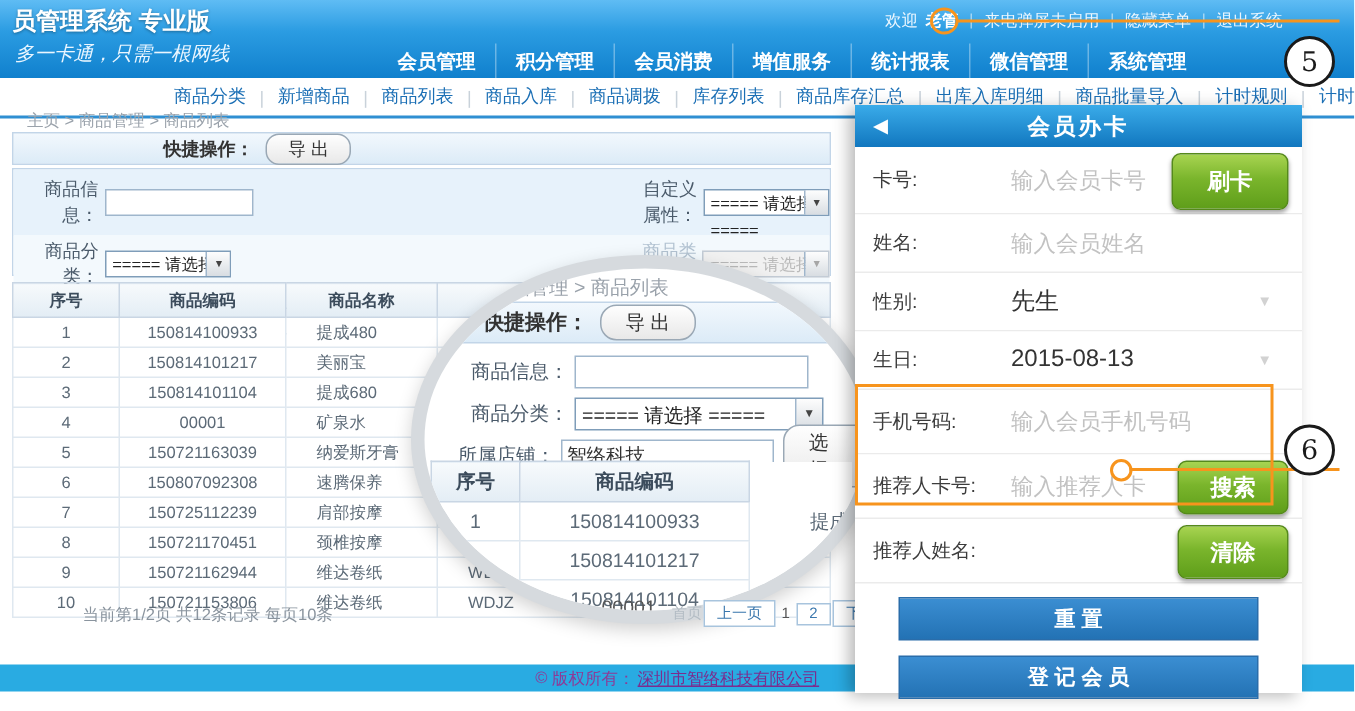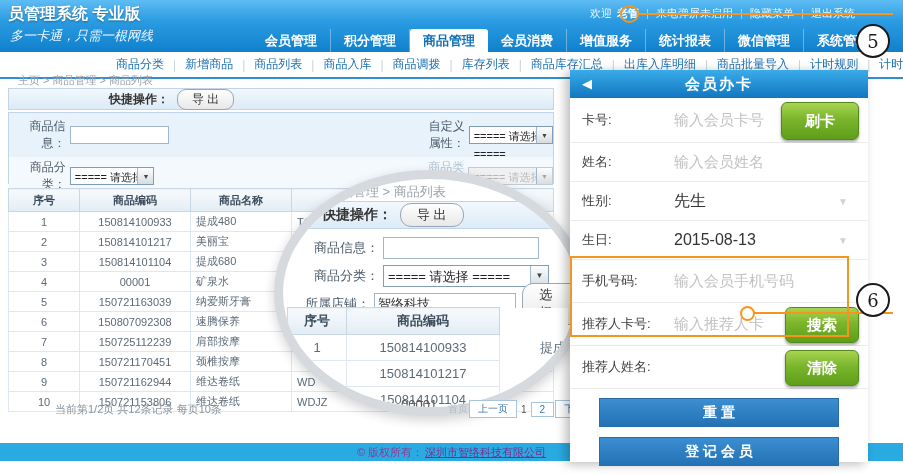--- a/index.html
+++ b/index.html
@@ -56,21 +56,21 @@
   .sel .arr{position:absolute;right:0;top:0;width:16px;height:100%;background:linear-gradient(180deg,#fdfdfd,#d8dde2);
     border-left:1px solid #9fb6cc;box-sizing:border-box;text-align:center;font-size:7px;color:#444;line-height:17px;}
   .sel.dis{background:#f1f1f1;color:#b9b9b9;border-color:#c3ccd6;}
   .sel.dis .arr{color:#a6a6a6;}
 
   
   .ptable{position:absolute;left:8px;top:188px;width:546px;border-collapse:collapse;font-size:11px;color:#5c6a77;}
   .ptable th{height:20px;font-weight:bold;color:#3c4c5c;border:1px solid #c9d6e4;
     background:linear-gradient(180deg,#f7fafc,#e3edf5);}
   .ptable td{height:19px;border:1px solid #dfe8f0;text-align:center;background:#fff;padding:0 2px;}
-  .ptable td.nm,.ptable td.py{text-align:left;padding-left:5px;}
+  .ptable td.nm,.ptable td.py{text-align:left;padding-left:20px;}
   .c-no{width:68px;} .c-code{width:108px;} .c-name{width:98px;}
 
   .pagesum{position:absolute;left:55px;top:402px;font-size:11px;color:#8a949e;}
   .pagination{position:absolute;left:448px;top:400px;display:flex;align-items:center;gap:1px;
     font-size:10px;z-index:6;}
   .pg-first{color:#b3bcc4;}
   .pg-box{border:1px solid #a8c4dd;background:#fff;color:#3a77ad;padding:1px 8px;cursor:pointer;}
   .pg-num{color:#555;padding:1px 3px;cursor:pointer;}
 
   
@@ -149,21 +149,20 @@
       <span class="sep"></span>
       <span>来电弹屏未启用</span>
       <span class="sep"></span>
       <span>隐藏菜单</span>
       <span class="sep"></span>
       <span>退出系统</span>
     </div>
     <div class="navtabs">
       <span class="navtab">会员管理</span>
       <span class="navtab">积分管理</span>
-      <span class="navtab active">商品管理</span>
       <span class="navtab">会员消费</span>
       <span class="navtab">增值服务</span>
       <span class="navtab">统计报表</span>
       <span class="navtab">微信管理</span>
       <span class="navtab">系统管理</span>
     </div>
   </div>
 
   <div class="subnav">
     <span>商品分类</span>

